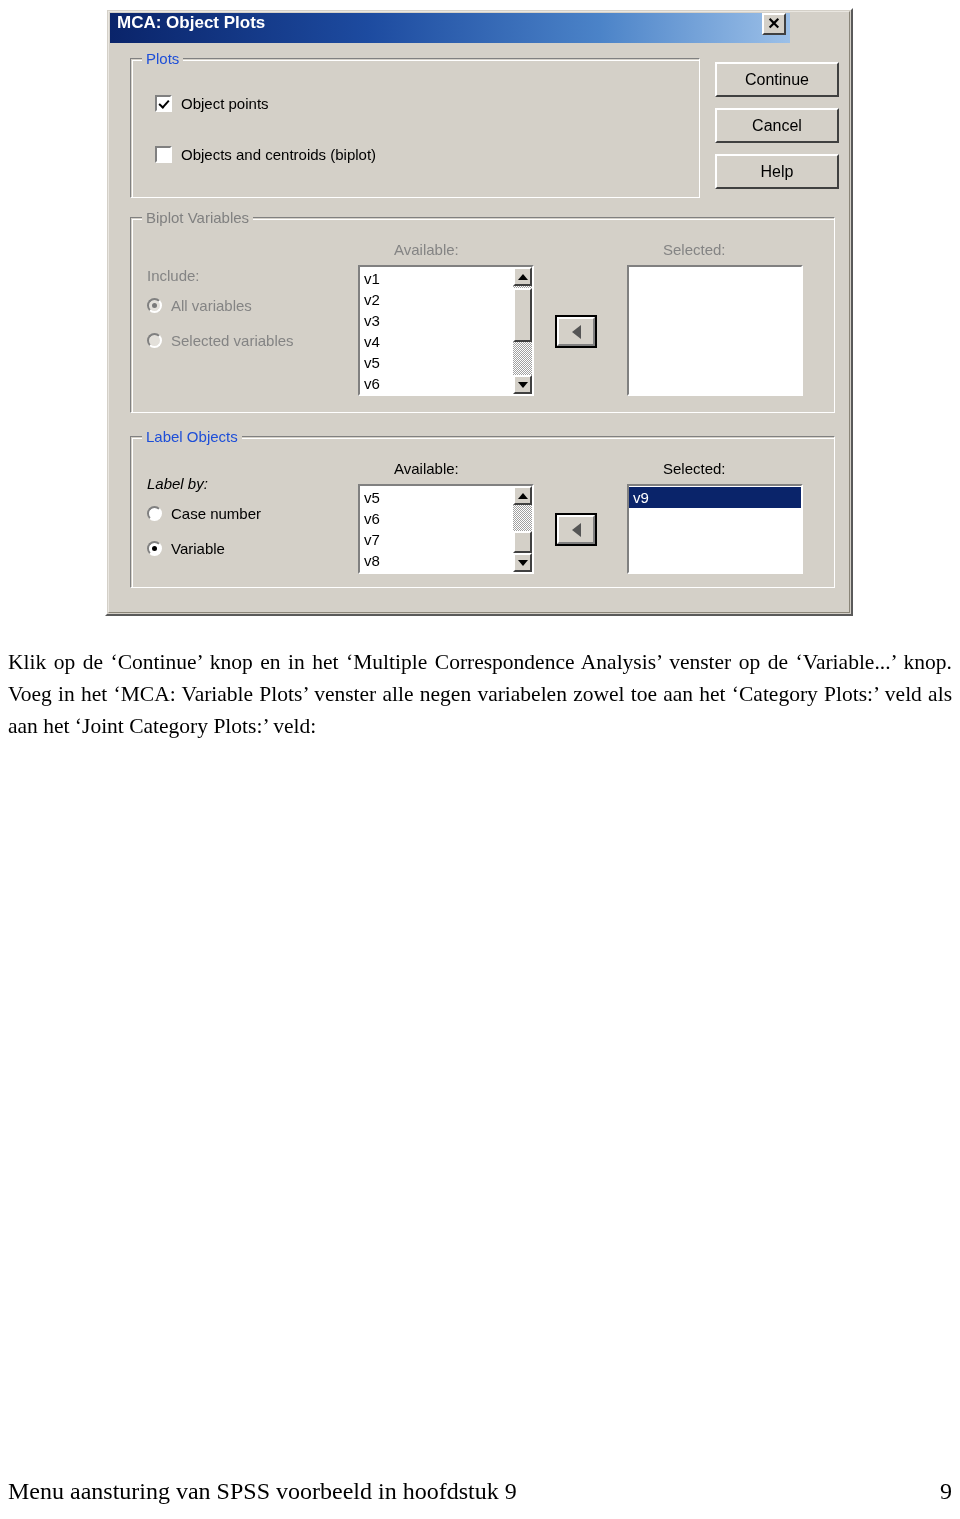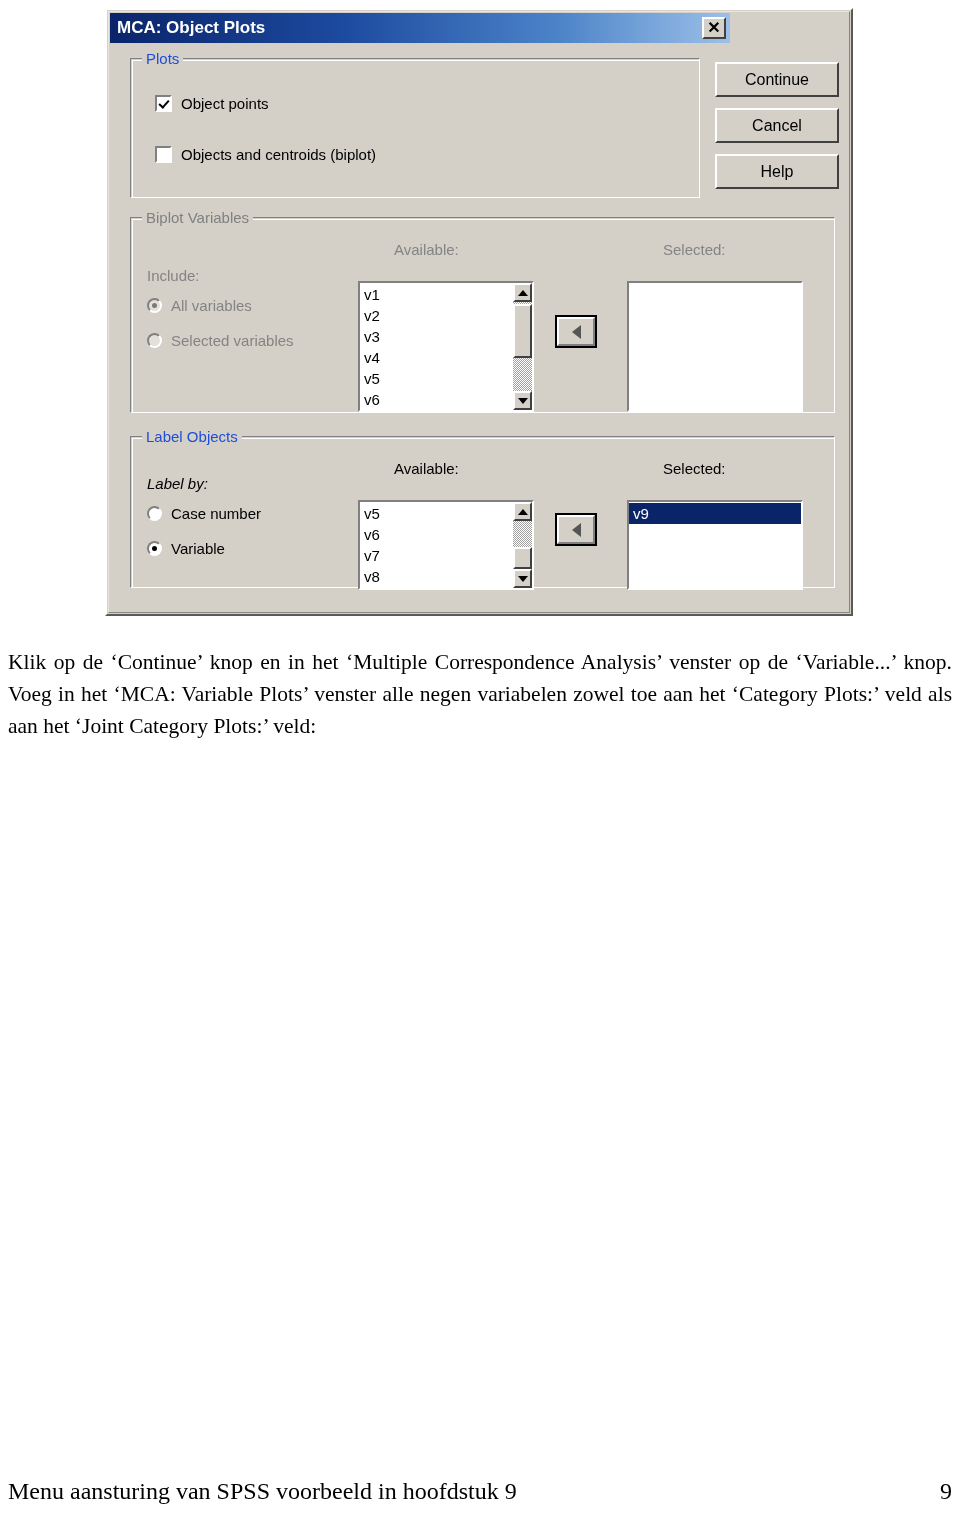--- a/index.html
+++ b/index.html
@@ -38,25 +38,24 @@
     border-left: 1px solid #e9e6e0;
     border-right: 1px solid #8a8578;
     border-bottom: 1px solid #8a8578;
     box-sizing: border-box;
   }
 
   .titlebar {
     position: absolute;
     left: 3px;
     top: 3px;
-    width: 620px;
+    width: 680px;
     height: 30px;
     background: linear-gradient(to right, #0a246a 0%, #1d4ba0 38%, #4b83c8 72%, #9cc0e8 100%);
     display: flex;
-    align-items: center;
     justify-content: space-between;
   }
   .title-text {
     color: #ffffff;
     font-size: 17px;
     font-weight: bold;
     padding-left: 7px;
     letter-spacing: 0px;
     font-family: "Liberation Sans", sans-serif;
     white-space: nowrap;
@@ -192,21 +191,20 @@
   
   .listbox {
     position: absolute;
     background: #ffffff;
     border-top: 2px solid #808080;
     border-left: 2px solid #808080;
     border-right: 2px solid #ffffff;
     border-bottom: 2px solid #ffffff;
     box-sizing: border-box;
     overflow: hidden;
-    margin-top: 16px;
   }
   .list-items {
     position: absolute;
     left: 0; top: 0;
     right: 19px;
     bottom: 0;
     padding-top: 1px;
     overflow: hidden;
   }
   .list-item {

